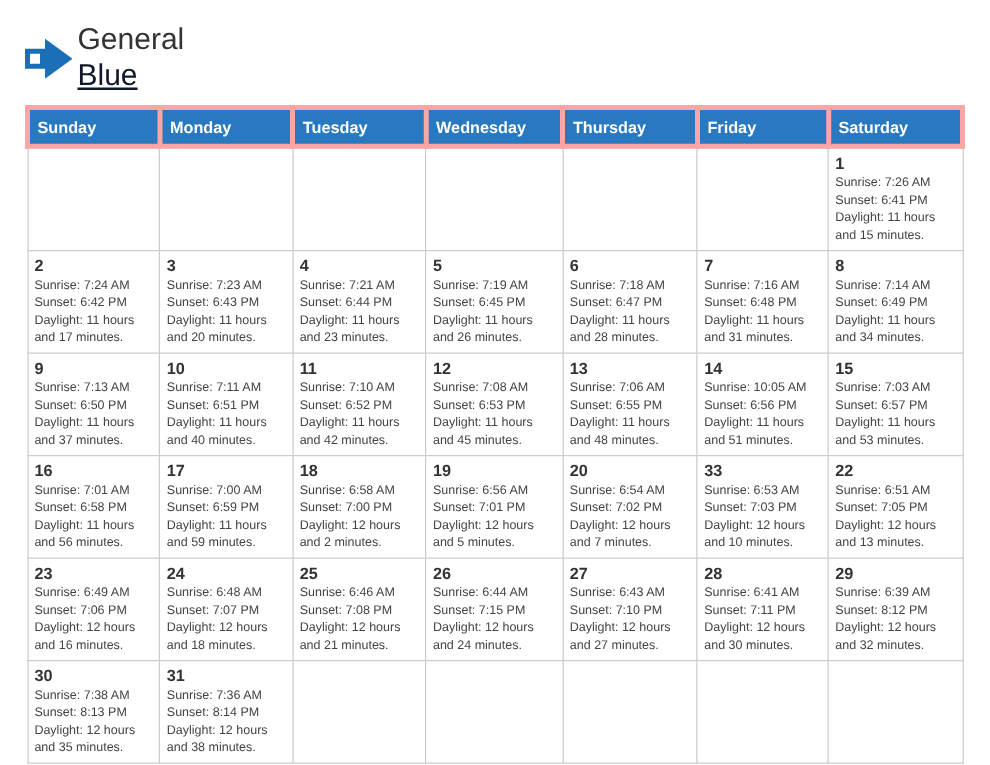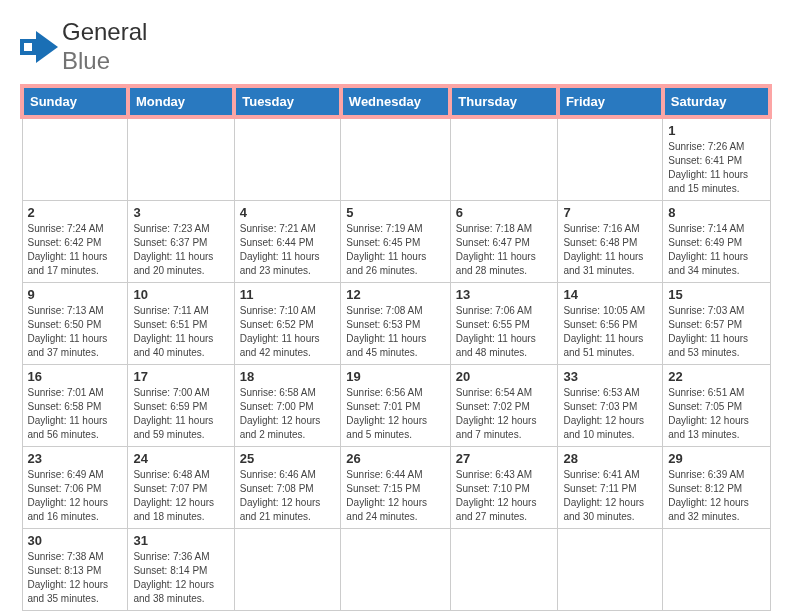--- a/index.html
+++ b/index.html
@@ -19,21 +19,21 @@
     .logo {
       display: flex;
       align-items: center;
       gap: 4px;
     }
     .logo-text {
       font-size: 24px;
       color: #333;
       line-height: 1.2;
     }
-    .logo-text span.blue { color: #737373; }
+    .logo-text span.blue { color: #0f172a; text-decoration: underline; }
     .logo-icon {
       width: 38px;
       height: 32px;
     }
     .title-area {
       text-align: right;
     }
     .month-title {
       font-size: 36px;
       color: #333;
@@ -134,21 +134,21 @@
       <tr>
         <td>
           <span class="day-num">2</span>
           <div class="day-info">Sunrise: 7:24 AM
 Sunset: 6:42 PM
 Daylight: 11 hours and 17 minutes.</div>
         </td>
         <td>
           <span class="day-num">3</span>
           <div class="day-info">Sunrise: 7:23 AM
-Sunset: 6:37 PM
+Sunset: 6:43 PM
 Daylight: 11 hours and 20 minutes.</div>
         </td>
         <td>
           <span class="day-num">4</span>
           <div class="day-info">Sunrise: 7:21 AM
 Sunset: 6:44 PM
 Daylight: 11 hours and 23 minutes.</div>
         </td>
         <td>
           <span class="day-num">5</span>

